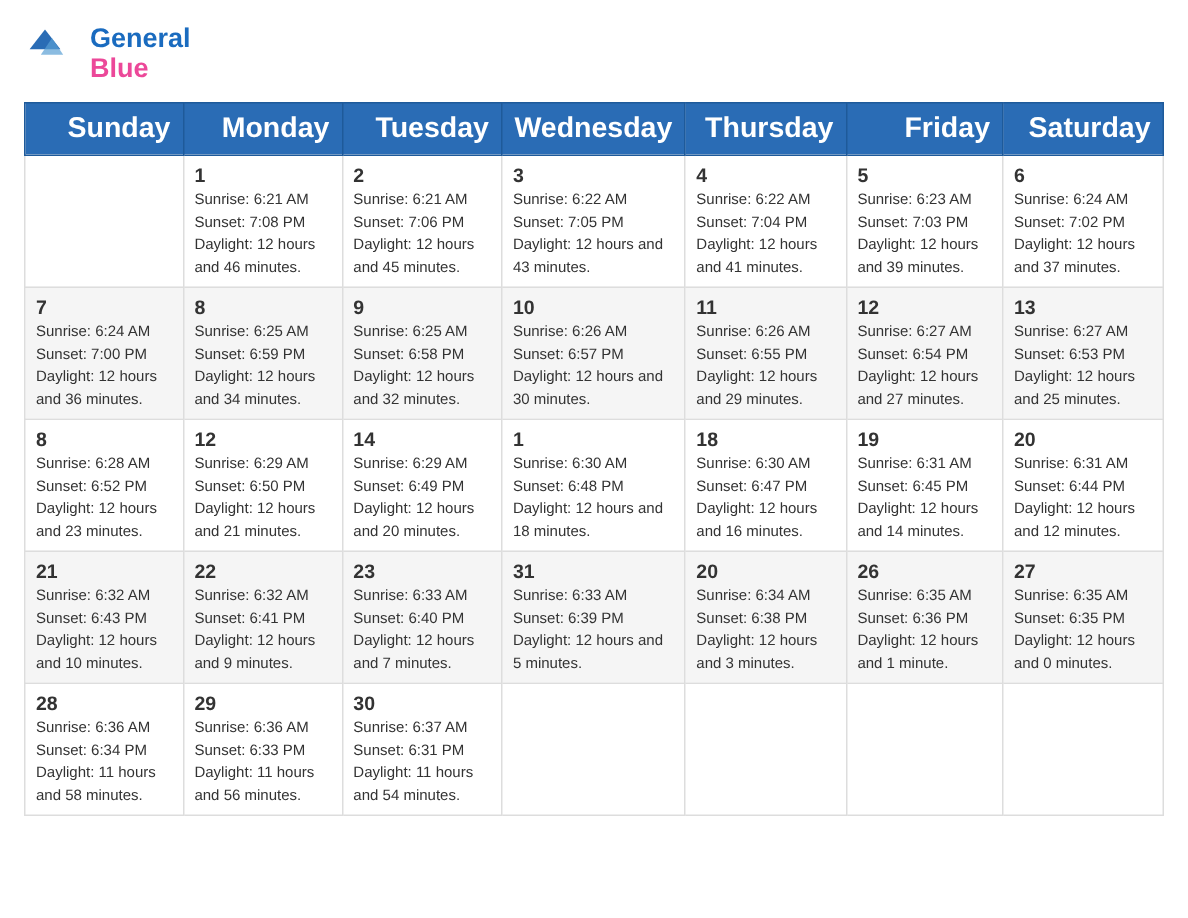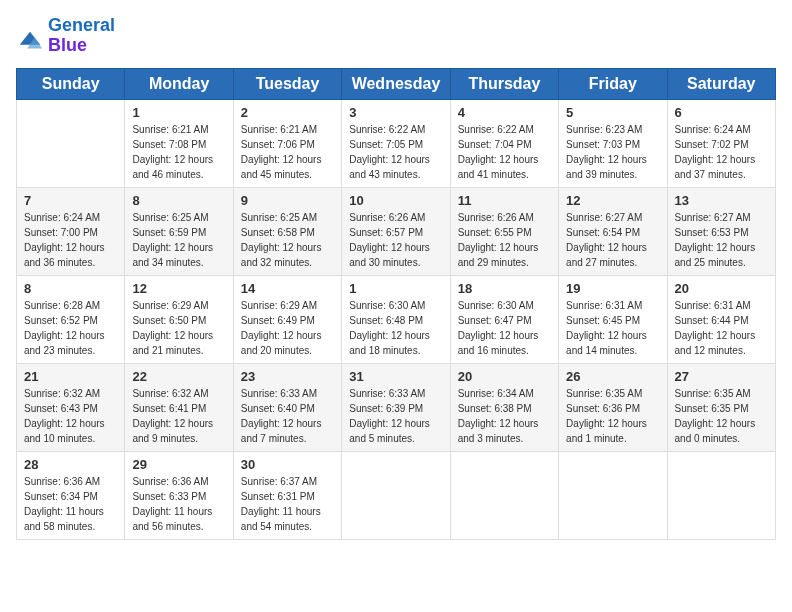--- a/index.html
+++ b/index.html
@@ -11,22 +11,22 @@
       padding: 16px;
     }
     .header {
       display: flex;
       justify-content: space-between;
       align-items: flex-start;
       margin-bottom: 12px;
     }
     .logo {
       display: flex;
-      align-items: flex-end;
-      gap: 4px;
+      align-items: flex-start;
+      gap: 16px;
     }
     .logo-text {
       font-size: 18px;
       font-weight: bold;
       color: #333;
       line-height: 1.1;
     }
     .logo-text span {
       color: #1a6bbf;
     }
@@ -47,23 +47,23 @@
       color: #555;
     }
     .calendar-table {
       width: 100%;
       border-collapse: collapse;
       border: 1px solid #ccc;
     }
     .calendar-table th {
       background-color: #2a6cb5;
       color: #fff;
-      text-align: center;
+      text-align: right;
       padding: 6px 8px;
-      font-size: 16px;
+      font-size: 19px;
       border: 1px solid #1e5a9a;
     }
     .calendar-table td {
       border: 1px solid #ddd;
       vertical-align: top;
       padding: 5px 7px;
       width: 108px;
       min-height: 80px;
       font-size: 10.5px;
       color: #333;
@@ -91,21 +91,21 @@
 
 <div class="header">
   <div class="logo">
     <svg class="logo-icon" viewBox="0 0 30 30" xmlns="http://www.w3.org/2000/svg">
       <polygon points="15,4 26,18 4,18" fill="#2a6cb5"></polygon>
       <polygon points="20,10 28,22 12,22" fill="#5a9fd4" opacity="0.7"></polygon>
     </svg>
     <div>
       <div class="logo-text">
         <span>General</span><br>
-        <span style="color:#6d28d9">Blue</span>
+        <span style="color:#ec4899">Blue</span>
       </div>
     </div>
   </div>
   <div class="title-block">
     <div class="month-title"></div>
     <div class="subtitle"></div>
   </div>
 </div>
 
 <table class="calendar-table">

